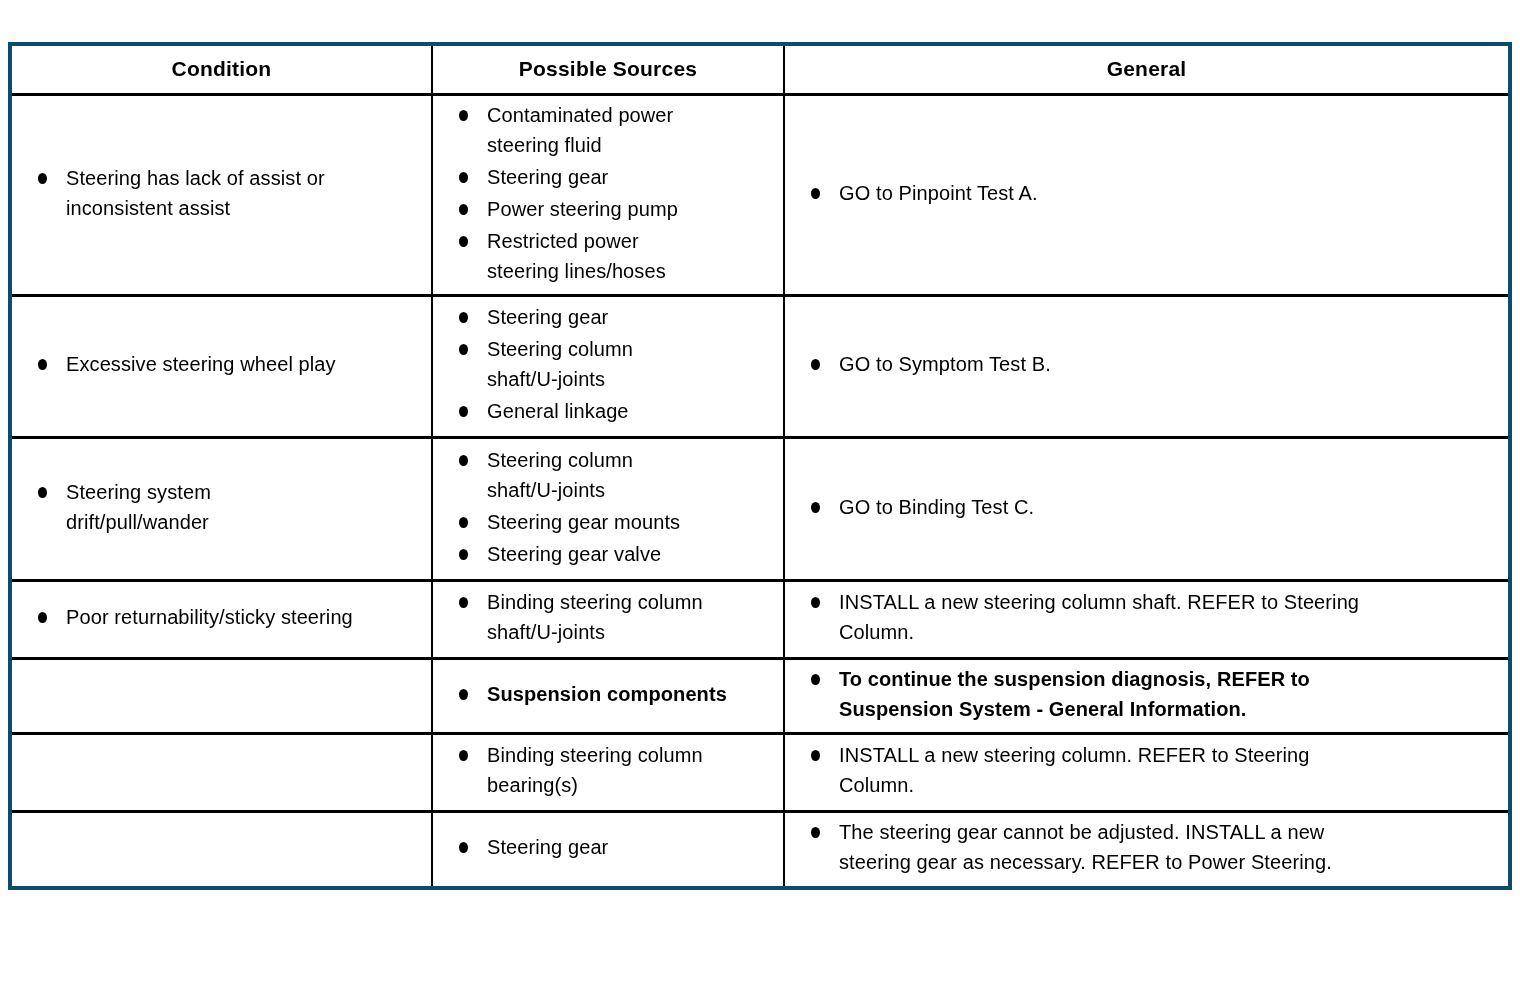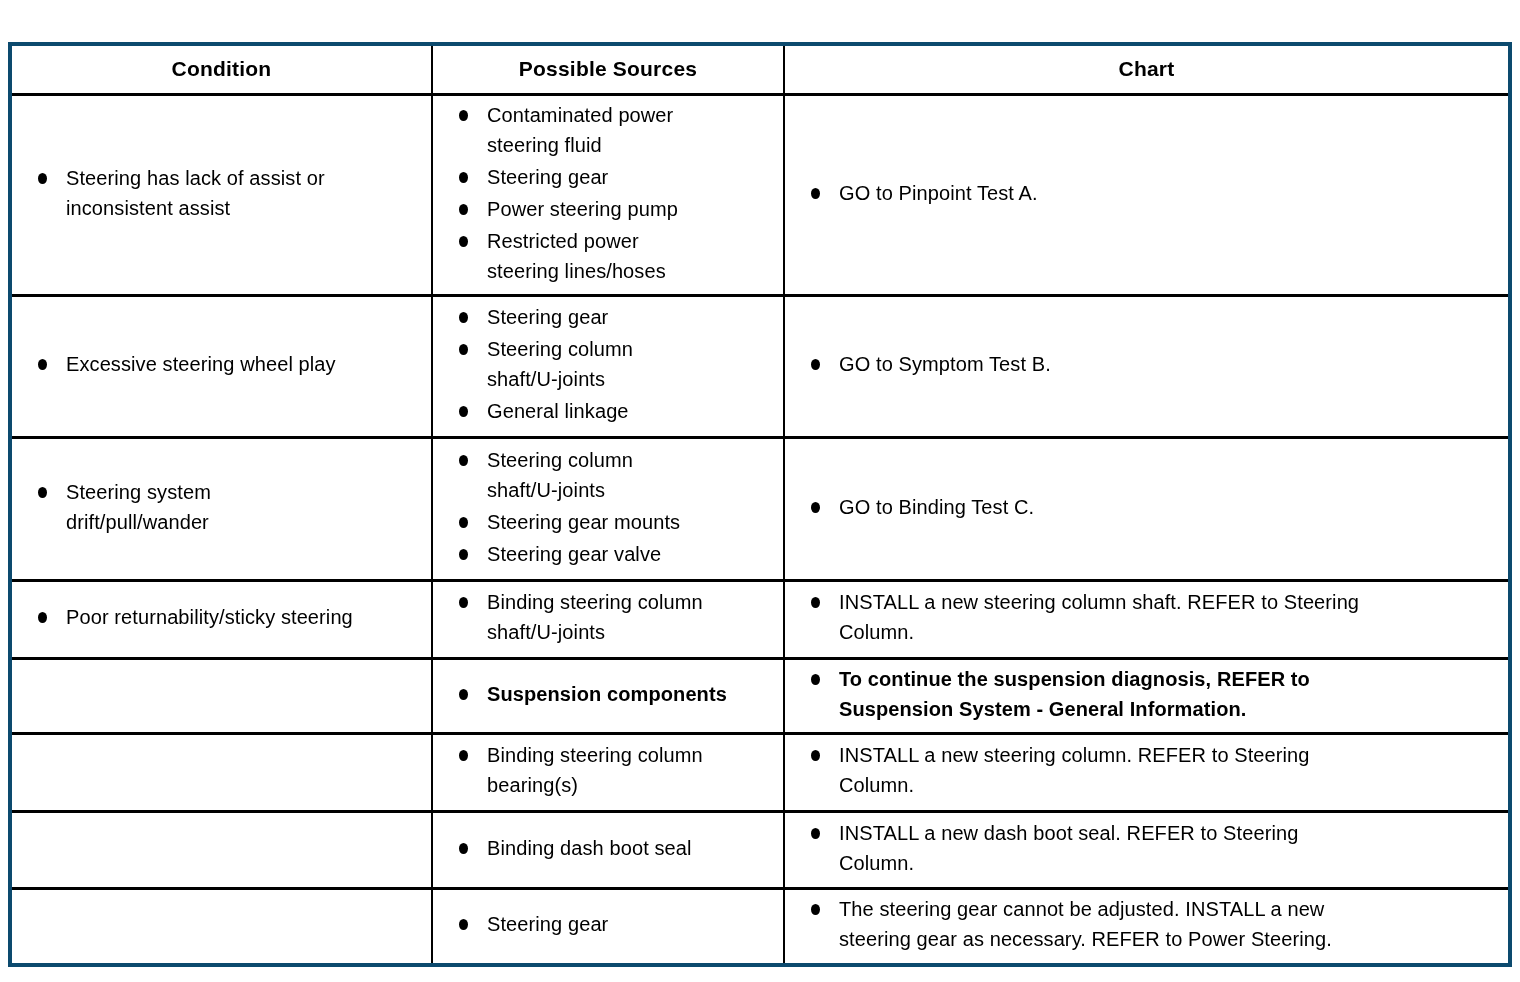--- a/index.html
+++ b/index.html
@@ -89,21 +89,21 @@
   <table class="symptom-table">
     <colgroup>
       <col class="c-condition">
       <col class="c-sources">
       <col class="c-action">
     </colgroup>
     <thead>
       <tr>
         <th>Condition</th>
         <th>Possible Sources</th>
-        <th>Chart</th>
+        <th>General</th>
       </tr>
     </thead>
     <tbody>
         <tr>
           <td>
             <div class="cell-content">
               <div class="item">
                 <span class="bullet"></span>
                 <span class="item-text">Steering has lack of assist or
 inconsistent assist</span>
@@ -273,42 +273,20 @@
                 <span class="item-text">Binding steering column
 bearing(s)</span>
               </div>
             </div>
           </td>
           <td>
             <div class="cell-content">
               <div class="item">
                 <span class="bullet"></span>
                 <span class="item-text">INSTALL a new steering column. REFER to Steering
-Column.</span>
-              </div>
-            </div>
-          </td>
-        </tr>
-        <tr>
-          <td>
-            <div class="cell-content"></div>
-          </td>
-          <td>
-            <div class="cell-content">
-              <div class="item">
-                <span class="bullet"></span>
-                <span class="item-text">Binding dash boot seal</span>
-              </div>
-            </div>
-          </td>
-          <td>
-            <div class="cell-content">
-              <div class="item">
-                <span class="bullet"></span>
-                <span class="item-text">INSTALL a new dash boot seal. REFER to Steering
 Column.</span>
               </div>
             </div>
           </td>
         </tr>
         <tr>
           <td>
             <div class="cell-content"></div>
           </td>
           <td>

